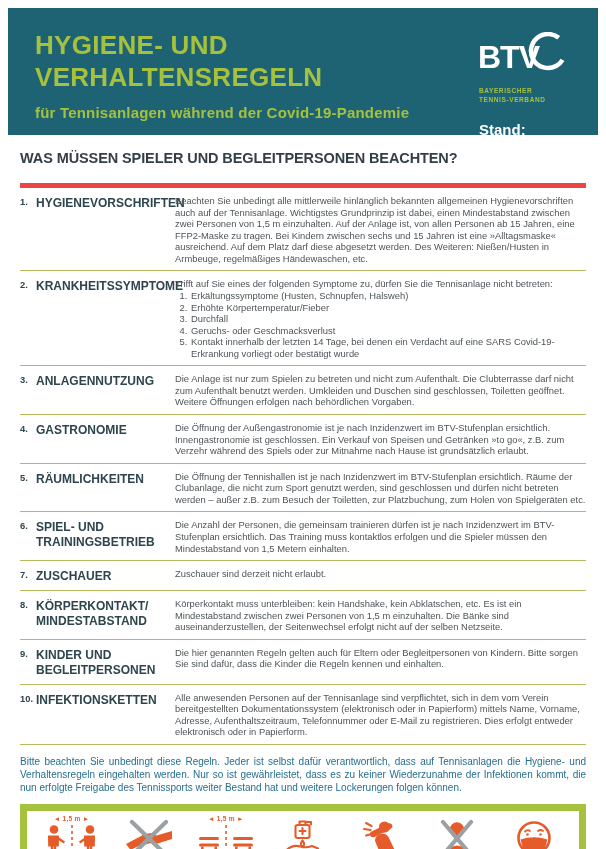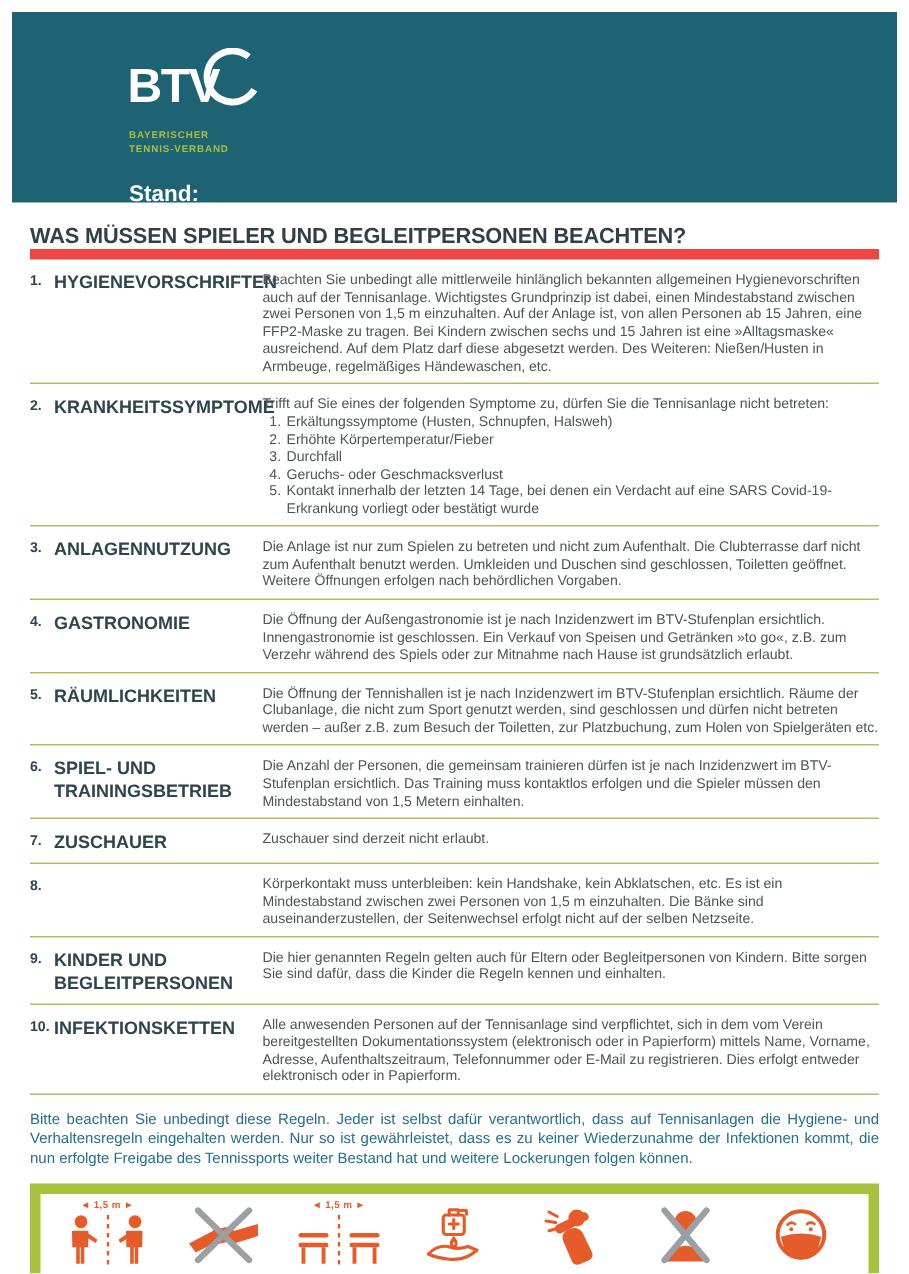--- a/index.html
+++ b/index.html
@@ -25,21 +25,21 @@
   .hdr-right{width:112px;text-align:left;flex-shrink:0;padding-top:2px;margin-left:44px;}
   .logo-svg{display:block;margin-left:6px;}
   .logo-org{
     color:#a6c13d;font-size:6.5px;font-weight:bold;letter-spacing:.6px;
     line-height:1.45;margin:2px 0 0 7px;white-space:pre-line;
   }
   .hdr-stand{color:#ffffff;font-size:15px;font-weight:bold;margin:16px 0 0 7px;}
   
   .main{position:absolute;left:20px;top:135px;width:566px;}
   .section-heading{
-    margin:15px 0 0;padding-bottom:0;border-bottom:7px solid #ef4444;
+    margin:15px 0 0;padding-bottom:17px;border-bottom:5px solid #ef4444;
     color:#333f47;font-size:14.5px;font-weight:bold;letter-spacing:-.1px;
   }
   .rule{display:flex;padding:7px 0 6px;border-bottom:1px solid #b6ba60;}
   .rule-head{width:155px;flex-shrink:0;display:flex;padding-top:1px;}
   .rule-num{width:16px;flex-shrink:0;color:#2e454e;font-size:9.4px;font-weight:bold;}
   .rule-label{
     color:#2e454e;font-size:12px;font-weight:bold;line-height:1.25;
     white-space:pre-line;padding-right:6px;
   }
   .rule-body{flex:1;color:#4d5458;font-size:9.4px;line-height:1.23;}
@@ -65,20 +65,24 @@
   .o-fill{fill:#e55c2a;}
   .o-stroke{stroke:#e55c2a;fill:none;}
   .x-stroke{stroke:#9aa0a3;stroke-width:4.2;stroke-linecap:round;}
 </style>
 </head>
 <body>
 
 <div class="page">
 
   <header class="header">
+    <div>
+      <h1 class="hdr-title"><span>HYGIENE- UND</span><br><span>VERHALTENSREGELN</span></h1>
+      <div class="hdr-subtitle">für Tennisanlagen während der Covid-19-Pandemie</div>
+    </div>
     <div class="hdr-right">
       <svg class="logo-svg" width="96" height="52" viewBox="0 0 96 52">
         <circle cx="70" cy="19" r="17" fill="none" stroke="#ffffff" stroke-width="4.5" stroke-dasharray="82 25" stroke-dashoffset="-18" transform="rotate(-30 70 19)"></circle>
         <text x="0" y="36" font-family="Liberation Sans, sans-serif" font-size="32" font-weight="bold" fill="#ffffff" letter-spacing="-1">BTV</text>
       </svg>
       <div class="logo-org">BAYERISCHER
 TENNIS-VERBAND</div>
       <div class="hdr-stand">Stand: 10.05.2021</div>
     </div>
   </header>
@@ -160,20 +164,22 @@
         <span class="rule-label">ZUSCHAUER</span>
       </div>
       <div class="rule-body">
           <p>Zuschauer sind derzeit nicht erlaubt.</p>
         </div>
     </section>
 
     <section class="rule">
       <div class="rule-head">
         <span class="rule-num">8.</span>
+        <span class="rule-label">KÖRPERKONTAKT/
+MINDESTABSTAND</span>
       </div>
       <div class="rule-body">
           <p>Körperkontakt muss unterbleiben: kein Handshake, kein Abklatschen, etc. Es ist ein Mindestabstand zwischen zwei Personen von 1,5 m einzuhalten. Die Bänke sind auseinanderzustellen, der Seitenwechsel erfolgt nicht auf der selben Netzseite.</p>
         </div>
     </section>
 
     <section class="rule">
       <div class="rule-head">
         <span class="rule-num">9.</span>
         <span class="rule-label">KINDER UND

